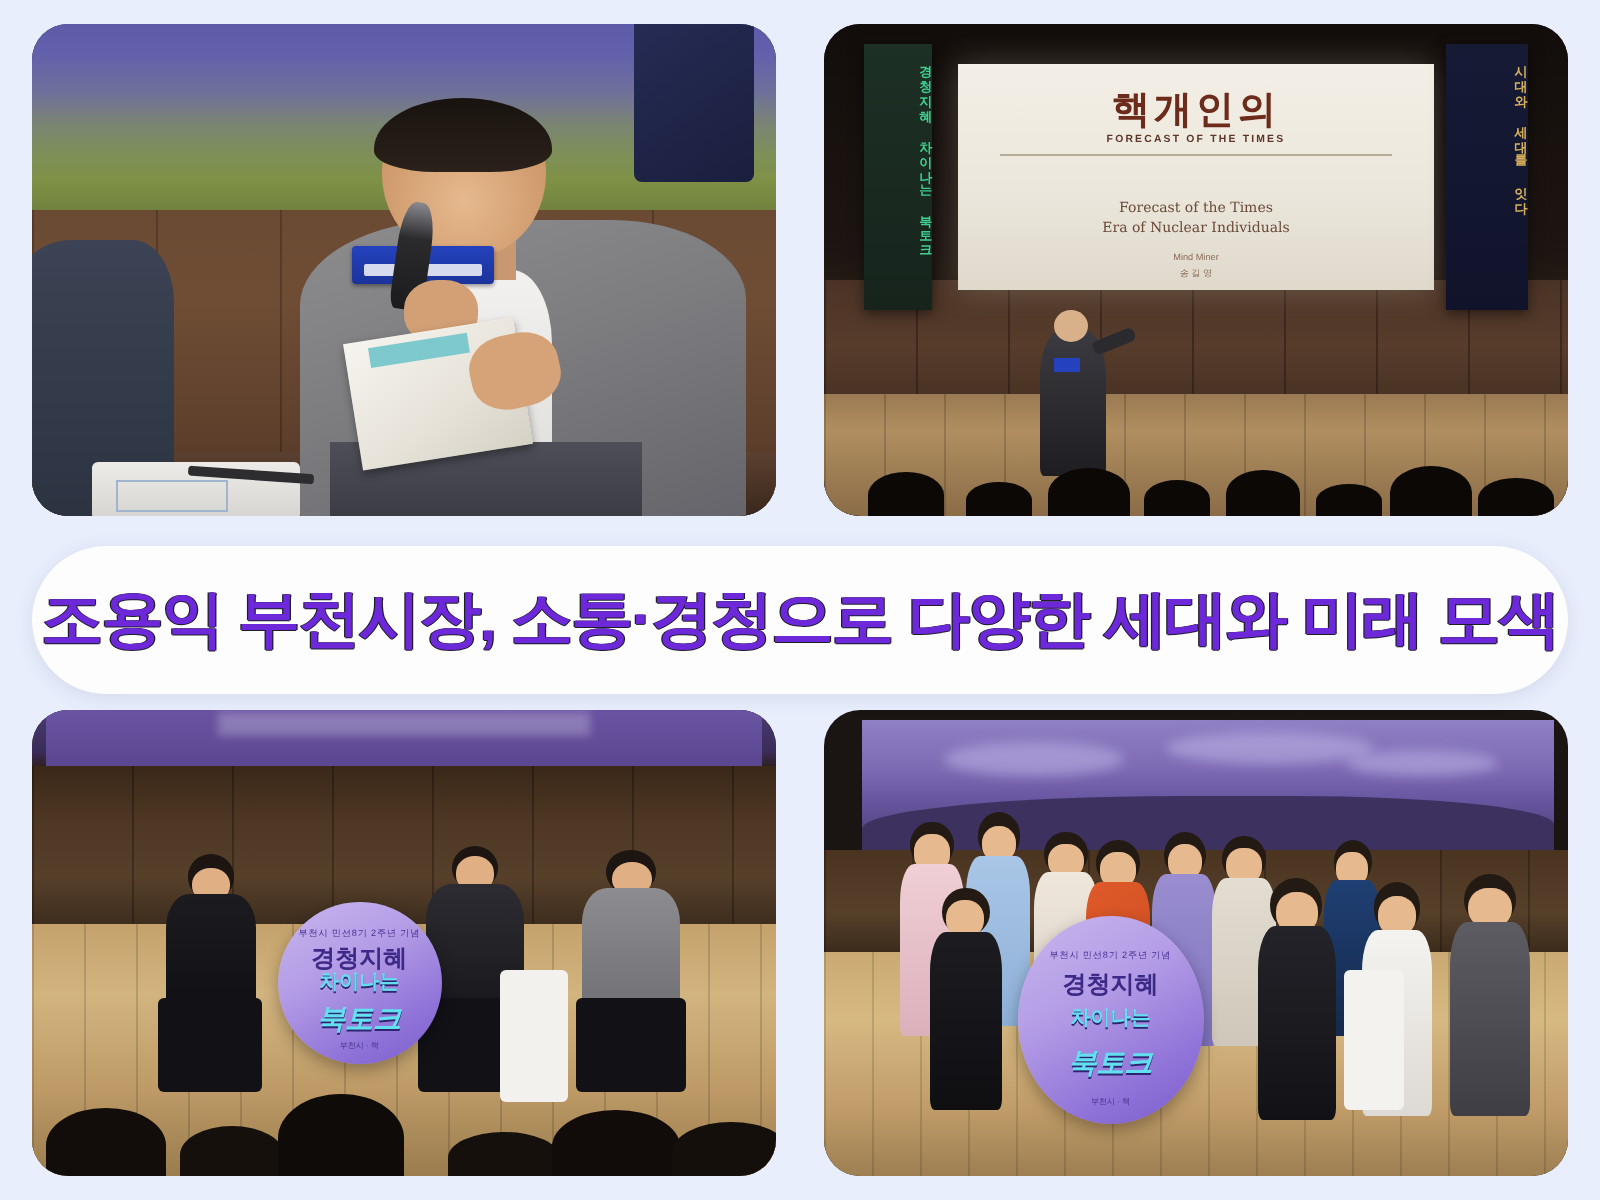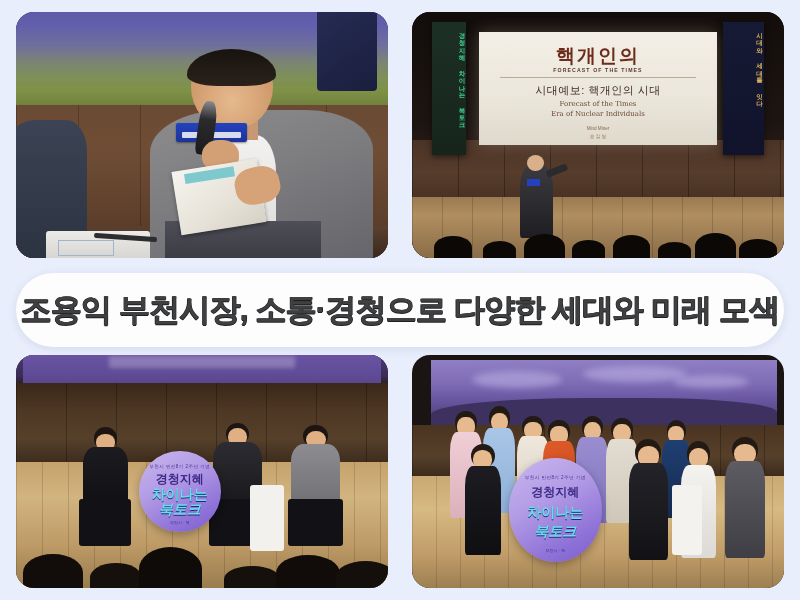--- a/index.html
+++ b/index.html
@@ -306,21 +306,21 @@
   }
   .circle-logo .cl-top {
     position: absolute; left: 0; right: 0; top: 17%;
     text-align: center; font-size: 4.6px; color: #4a2f93; letter-spacing: 0.4px;
   }
   .circle-logo .cl-l1, .circle-logo .cl-l2, .circle-logo .cl-l3 {
     position: absolute; left: 0; right: 0; text-align: center;
     font-weight: bold; line-height: 1;
   }
   .circle-logo .cl-l1 { top: 27%; font-size: 12px; color: #3c2a86; text-align: center; }
-  .circle-logo .cl-l2 { top: 45%; font-size: 14px; color: #63e0ef; text-shadow: 0 1px 0 #2f2470; }
+  .circle-logo .cl-l2 { top: 45%; font-size: 10px; color: #63e0ef; text-shadow: 0 1px 0 #2f2470; }
   .circle-logo .cl-l3 { top: 63%; font-size: 14px; color: #63e0ef; text-shadow: 0 1px 0 #2f2470; font-style: italic; }
   .circle-logo .cl-bot {
     position: absolute; left: 0; right: 0; bottom: 9%;
     text-align: center; font-size: 4px; color: #42308c;
   }
   .seat { position: absolute; }
   .seat .hd { position: absolute; border-radius: 50%; background: #1d1512; }
   .seat .fc { position: absolute; border-radius: 48%; background: #e0b084; }
   .seat .tr { position: absolute; border-radius: 26% 26% 8% 8%; }
   .seat .lg { position: absolute; background: #23232a; border-radius: 0 0 4px 4px; }
@@ -382,21 +382,21 @@
     align-items: center;
     justify-content: center;
     box-shadow: 0 2px 10px rgba(40,50,90,0.10);
     z-index: 20;
   }
   #headline-text {
     font-family: "Liberation Sans", sans-serif;
     font-weight: bold;
     font-size: 31px;
     letter-spacing: -0.8px;
-    color: #404040;
+    color: #6d28d9;
     white-space: nowrap;
     text-shadow: 0.6px 0 0 #1c2026, -0.6px 0 0 #1c2026, 0 0.5px 0 #1c2026;
   }
 </style>
 </head>
 <body>
 
 <div class="collage">
 
   <div class="photo" id="photo-tl">
@@ -427,21 +427,20 @@
   <div class="photo" id="photo-tr">
     <div class="photo-inner">
       <div class="bg"></div>
       <div class="wall"></div>
       <div class="floor"></div>
 
       <div class="slide">
         <div class="hanja">핵개인의</div>
         <div class="eng-sub">FORECAST OF THE TIMES</div>
         <div class="rule"></div>
-        <div class="kor-title">시대예보: 핵개인의 시대</div>
         <div class="eng1">Forecast of the Times</div>
         <div class="eng2">Era of Nuclear Individuals</div>
         <div class="author-en">Mind Miner</div>
         <div class="author-kr">송 길 영</div>
       </div>
 
       <div class="banner banner-left">
         <div class="btext">경청지혜 차이나는 북토크</div>
       </div>
       <div class="banner banner-right">

